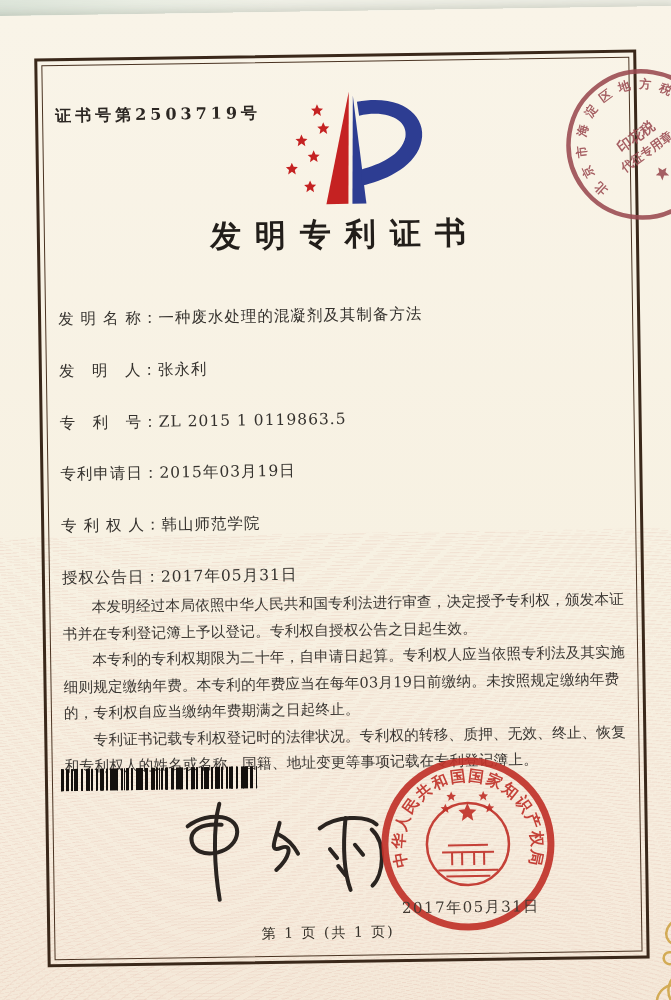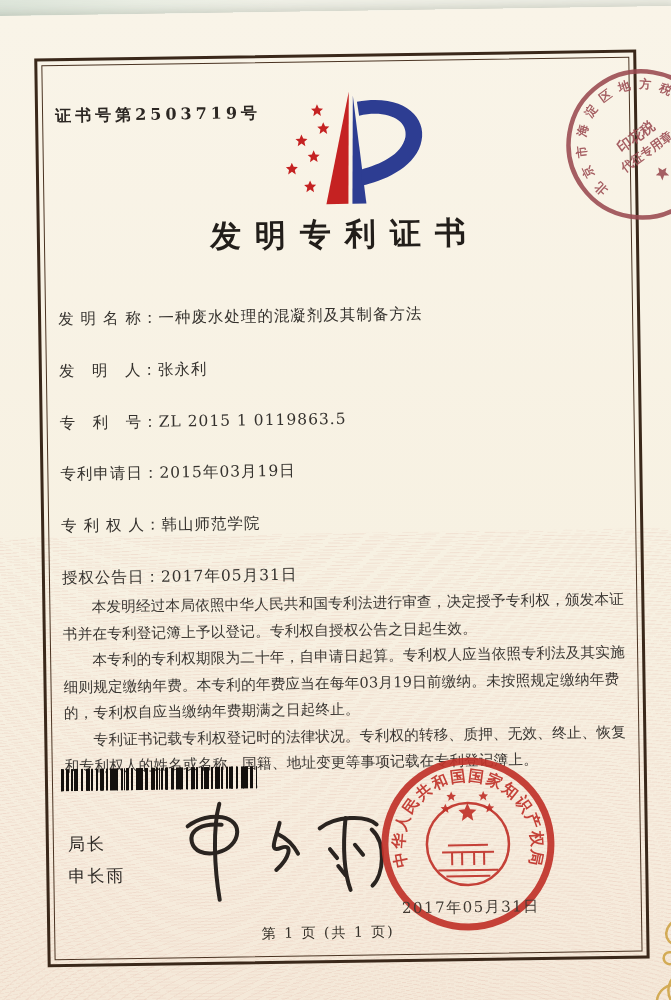--- a/index.html
+++ b/index.html
@@ -88,24 +88,20 @@
       </div>
 
       <div class="paras">
         <p>本发明经过本局依照中华人民共和国专利法进行审查，决定授予专利权，颁发本证书并在专利登记簿上予以登记。专利权自授权公告之日起生效。</p>
         <p>本专利的专利权期限为二十年，自申请日起算。专利权人应当依照专利法及其实施细则规定缴纳年费。本专利的年费应当在每年03月19日前缴纳。未按照规定缴纳年费的，专利权自应当缴纳年费期满之日起终止。</p>
         <p>专利证书记载专利权登记时的法律状况。专利权的转移、质押、无效、终止、恢复和专利权人的姓名或名称、国籍、地址变更等事项记载在专利登记簿上。</p>
       </div>
 
       <div class="barcode"></div>
 
-      <div class="signer">
-        <div>局长</div>
-        <div>申长雨</div>
-      </div>
 
       <svg class="sig" viewBox="0 0 260 115">
         <g fill="none" stroke="#2a2420" stroke-width="4" stroke-linecap="round">
           <path d="M62,10 C55,34 56,74 61,106"></path>
           <path d="M30,32 C52,16 84,22 79,42 C74,62 38,66 34,48 C31,35 46,29 64,31"></path>
           <path d="M122,30 C118,46 110,60 123,55 C136,50 131,66 118,77"></path>
           <path d="M120,41 C128,45 136,53 140,61"></path>
           <path d="M162,36 C178,24 208,23 219,33"></path>
           <path d="M188,26 C185,52 185,78 192,98"></path>
           <path d="M214,38 C229,52 225,84 214,94"></path>

